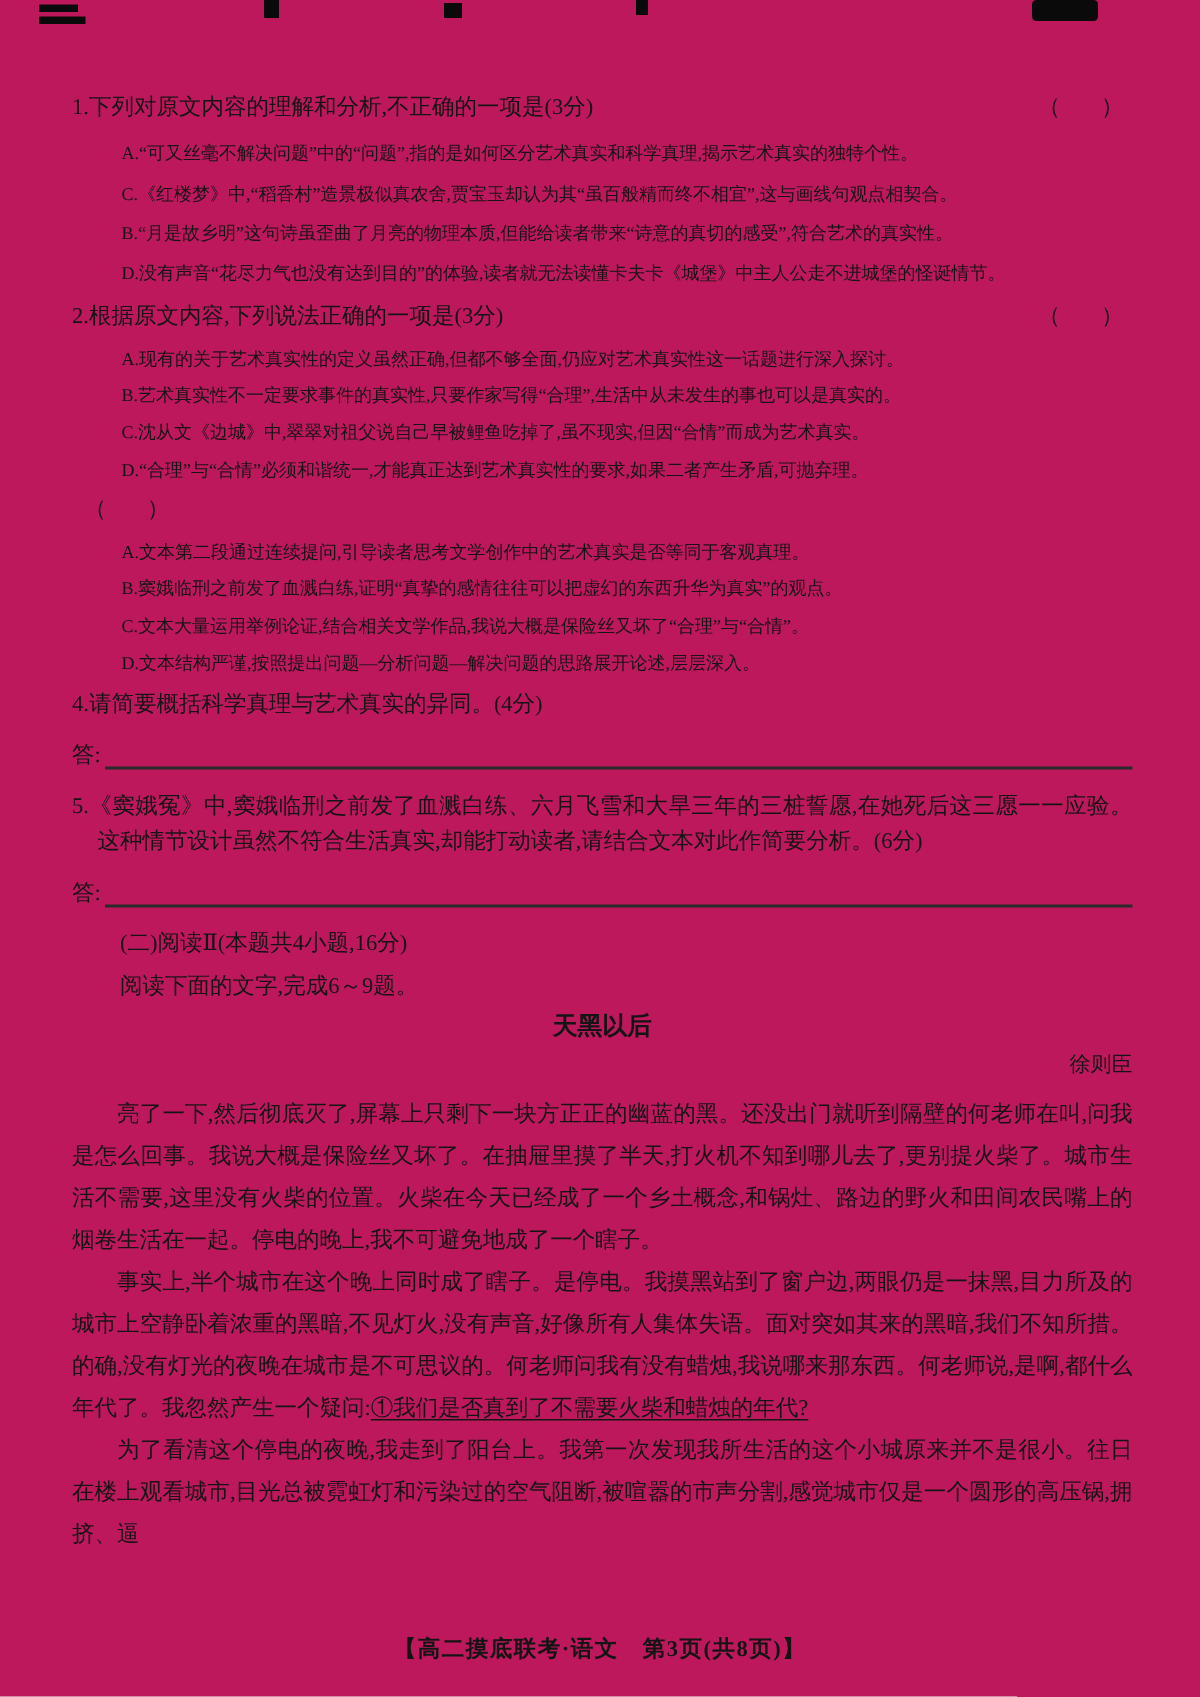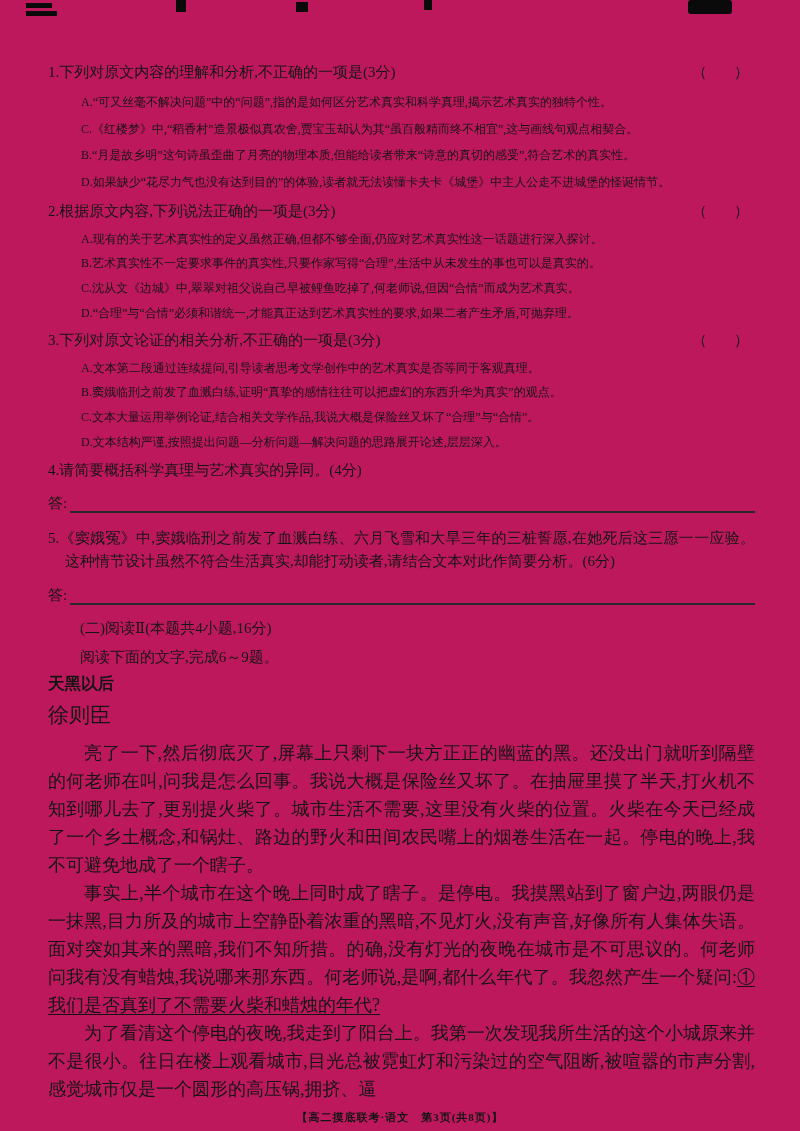--- a/index.html
+++ b/index.html
@@ -19,27 +19,27 @@
   .stem{flex:1;}
   .bracket{white-space:nowrap;margin-left:8px;letter-spacing:6px;}
   .opt{margin:10px 0 10px 33px;font-size:12px;line-height:1.4;text-align:justify;}
   .q-short .opt{margin-top:8px;margin-bottom:8px;}
   .stem-hang{font-size:15px;line-height:1.55;text-align:justify;padding-left:17px;text-indent:-17px;}
   .answer-row{display:flex;align-items:flex-end;margin:12px 0 14px 0;font-size:15px;}
   .answer-label{white-space:nowrap;}
   .answer-line{flex:1;border-bottom:2px solid #2a2a2a;height:17px;margin-left:3px;}
   .section-heading{margin:14px 0 4px 32px;font-size:15px;}
   .instruction{margin:10px 0 6px 32px;font-size:15px;}
-  .reading-title{font-weight:bold;font-size:16.5px;margin:4px 0 6px 0;}
-  .reading-author{text-align:left;font-size:21px;margin:6px 0 10px 0;}
-  .para{font-size:18px;line-height:28px;text-align:justify;text-indent:2em;margin:0;}
+  .reading-title{text-align:center;font-weight:bold;font-size:16.5px;margin:4px 0 6px 0;}
+  .reading-author{text-align:right;font-size:14px;margin:6px 0 10px 0;}
+  .para{font-size:15px;line-height:28px;text-align:justify;text-indent:2em;margin:0;}
   .u{text-decoration:underline;text-underline-offset:3px;margin-top:24px;}
   .footer{
-    position:absolute;left:0;right:0;bottom:6px;
-    text-align:center;font-size:11px;font-weight:bold;letter-spacing:1px;
+    position:absolute;left:0;right:0;bottom:22px;
+    text-align:center;font-size:15px;font-weight:bold;letter-spacing:1px;
   }
 </style>
 </head>
 <body>
 
 <div class="page">
 
   <div class="artifact" style="left:26px;top:3px;width:26px;height:5px;"></div>
   <div class="artifact" style="left:26px;top:11px;width:31px;height:5px;"></div>
   <div class="artifact" style="left:176px;top:0;width:10px;height:12px;"></div>
@@ -50,37 +50,36 @@
   <div class="content">
 
     <div class="q-block">
       <div class="stem-row">
         <span class="stem">1.下列对原文内容的理解和分析,不正确的一项是(3分)</span>
         <span class="bracket">（　）</span>
       </div>
       <div class="opt">A.“可又丝毫不解决问题”中的“问题”,指的是如何区分艺术真实和科学真理,揭示艺术真实的独特个性。</div>
       <div class="opt">C.《红楼梦》中,“稻香村”造景极似真农舍,贾宝玉却认为其“虽百般精而终不相宜”,这与画线句观点相契合。</div>
       <div class="opt">B.“月是故乡明”这句诗虽歪曲了月亮的物理本质,但能给读者带来“诗意的真切的感受”,符合艺术的真实性。</div>
-      <div class="opt">D.如果缺少“花尽力气也没有达到目的”的体验,读者就无法读懂卡夫卡《城堡》中主人公走不进城堡的怪诞情节。</div>
+      <div class="opt">D.没有声音“花尽力气也没有达到目的”的体验,读者就无法读懂卡夫卡《城堡》中主人公走不进城堡的怪诞情节。</div>
     </div>
 
     <div class="q-block q-short">
       <div class="stem-row">
         <span class="stem">2.根据原文内容,下列说法正确的一项是(3分)</span>
         <span class="bracket">（　）</span>
       </div>
       <div class="opt">A.现有的关于艺术真实性的定义虽然正确,但都不够全面,仍应对艺术真实性这一话题进行深入探讨。</div>
       <div class="opt">B.艺术真实性不一定要求事件的真实性,只要作家写得“合理”,生活中从未发生的事也可以是真实的。</div>
-      <div class="opt">C.沈从文《边城》中,翠翠对祖父说自己早被鲤鱼吃掉了,何老师说,但因“合情”而成为艺术真实。</div>
+      <div class="opt">C.沈从文《边城》中,翠翠对祖父说自己早被鲤鱼吃掉了,虽不现实,但因“合情”而成为艺术真实。</div>
       <div class="opt">D.“合理”与“合情”必须和谐统一,才能真正达到艺术真实性的要求,如果二者产生矛盾,可抛弃理。</div>
     </div>
 
     <div class="q-block q-short">
       <div class="stem-row">
-        <span class="stem">3.下列对原文论证的相关分析,不正确的一项是(3分)</span>
         <span class="bracket">（　）</span>
       </div>
       <div class="opt">A.文本第二段通过连续提问,引导读者思考文学创作中的艺术真实是否等同于客观真理。</div>
       <div class="opt">B.窦娥临刑之前发了血溅白练,证明“真挚的感情往往可以把虚幻的东西升华为真实”的观点。</div>
       <div class="opt">C.文本大量运用举例论证,结合相关文学作品,我说大概是保险丝又坏了“合理”与“合情”。</div>
       <div class="opt">D.文本结构严谨,按照提出问题—分析问题—解决问题的思路展开论述,层层深入。</div>
     </div>
 
     <div class="q-block">
       <div class="stem-hang">4.请简要概括科学真理与艺术真实的异同。(4分)</div>

